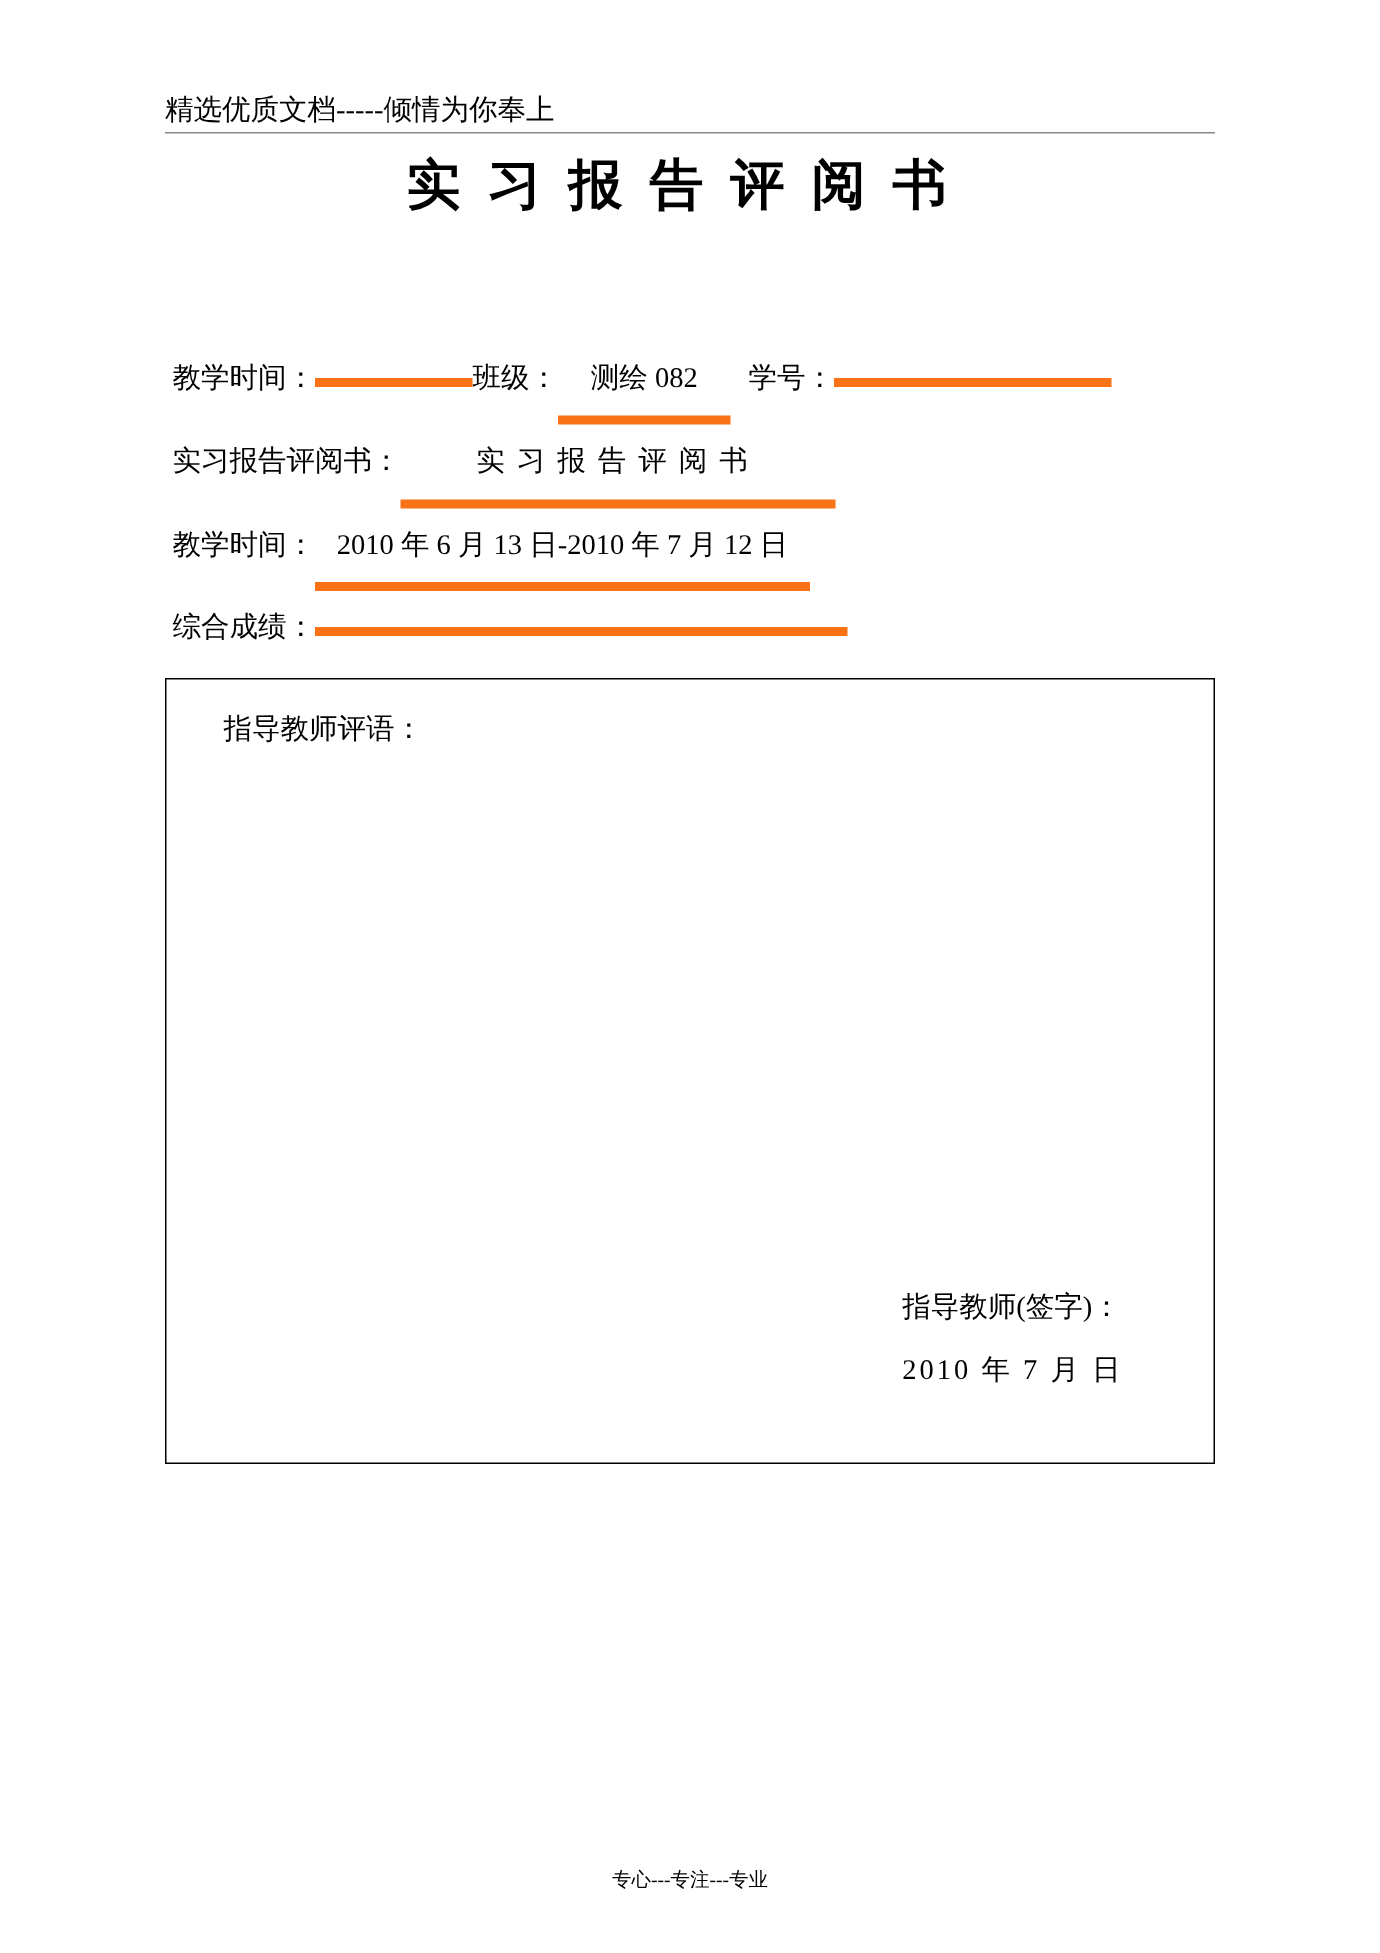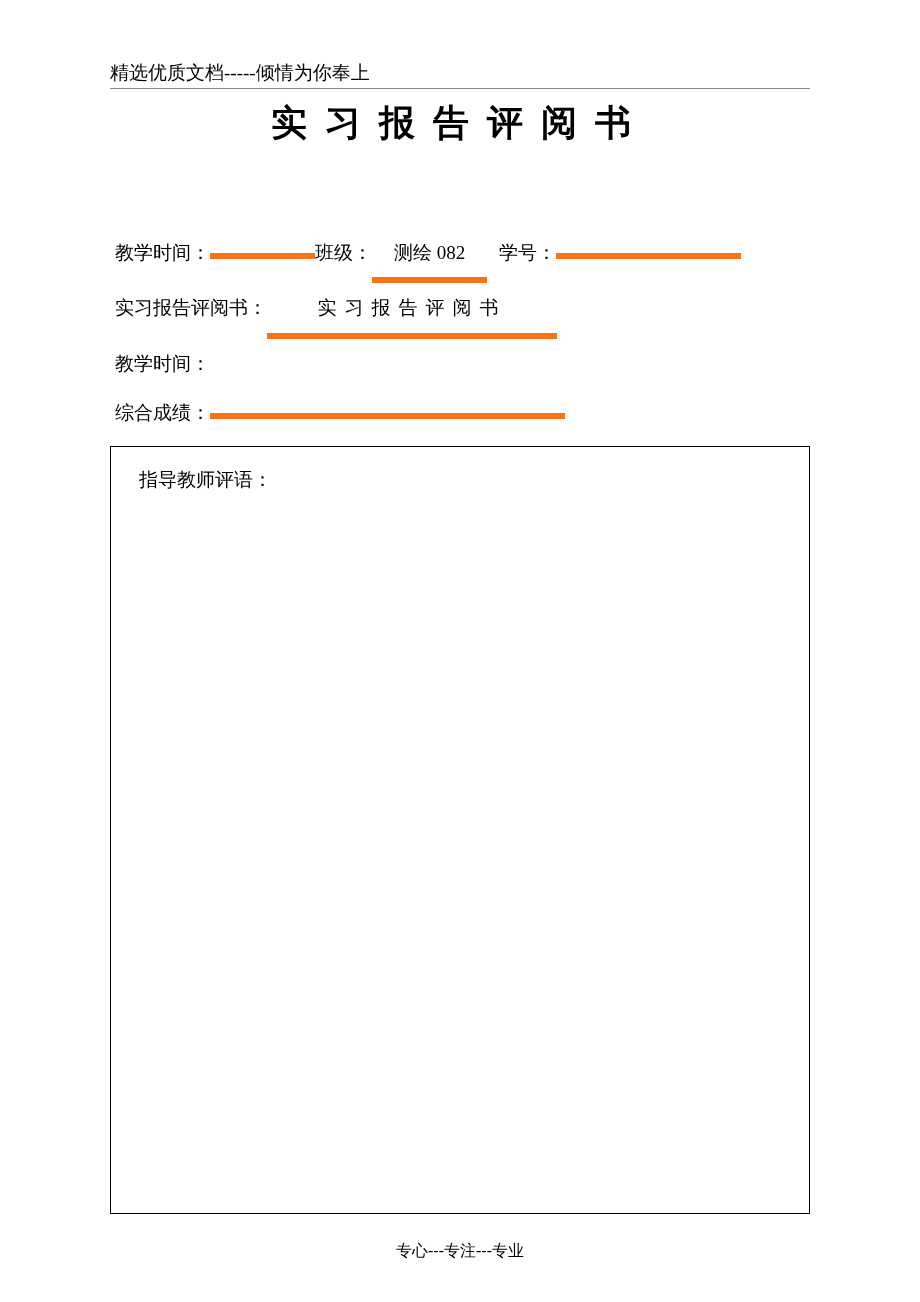--- a/index.html
+++ b/index.html
@@ -53,22 +53,22 @@
   }
   .uf-name { width: 105px; }
   .uf-class { width: 115px; }
   .uf-sid { width: 185px; }
   .uf-course { width: 290px; letter-spacing: 8px; }
   .uf-time { width: 330px; }
   .uf-score { width: 355px; }
   .comment-box {
     border: 1.5px solid #000;
     margin: 8px 0 0 0;
-    height: 768px;
-    padding: 20px 28px;
+    height: 524px;
+    padding: 20px 38px;
     position: relative;
   }
   .comment-label {
     font-size: 19px;
   }
   .signature-block {
     position: absolute;
     right: 60px;
     bottom: 40px;
     text-align: left;
@@ -85,21 +85,21 @@
     margin-top: 110px;
     letter-spacing: 2px;
     font-family: "SimHei","黑体",sans-serif;
   }
   .toc-spacer { display:inline-block; width: 90px;}
   .footer {
     position: absolute;
     bottom: 40px;
     width: 100%;
     text-align: center;
-    font-size: 16px;
+    font-size: 13px;
     left: 0;
   }
 </style>
 </head>
 <body>
 
 <div class="page">
   <div class="header-line">精选优质文档-----倾情为你奉上</div>
   <hr class="hr-line">
 
@@ -116,27 +116,32 @@
       <span class="underline-field uf-sid"></span>
     </div>
 
     <div class="info-row">
       <span class="lbl">实习报告评阅书：</span>
       <span class="underline-field uf-course">实习报告评阅书</span>
     </div>
 
     <div class="info-row">
       <span class="lbl">教学时间：</span>
+      <span class="underline-field uf-time">2010 年 6 月 13 日-2010 年 7 月 12 日</span>
     </div>
 
     <div class="info-row">
       <span class="lbl">综合成绩：</span>
       <span class="underline-field uf-score"></span>
     </div>
   </div>
 
   <div class="comment-box">
     <div class="comment-label">指导教师评语：</div>
+    <div class="signature-block">
+      <div>指导教师(签字)：</div>
+      <div class="sig-date">2010 年  7 月   日</div>
+    </div>
   </div>
 
 </div>
 
 <div class="footer">专心---专注---专业</div>
 
 </body></html>

